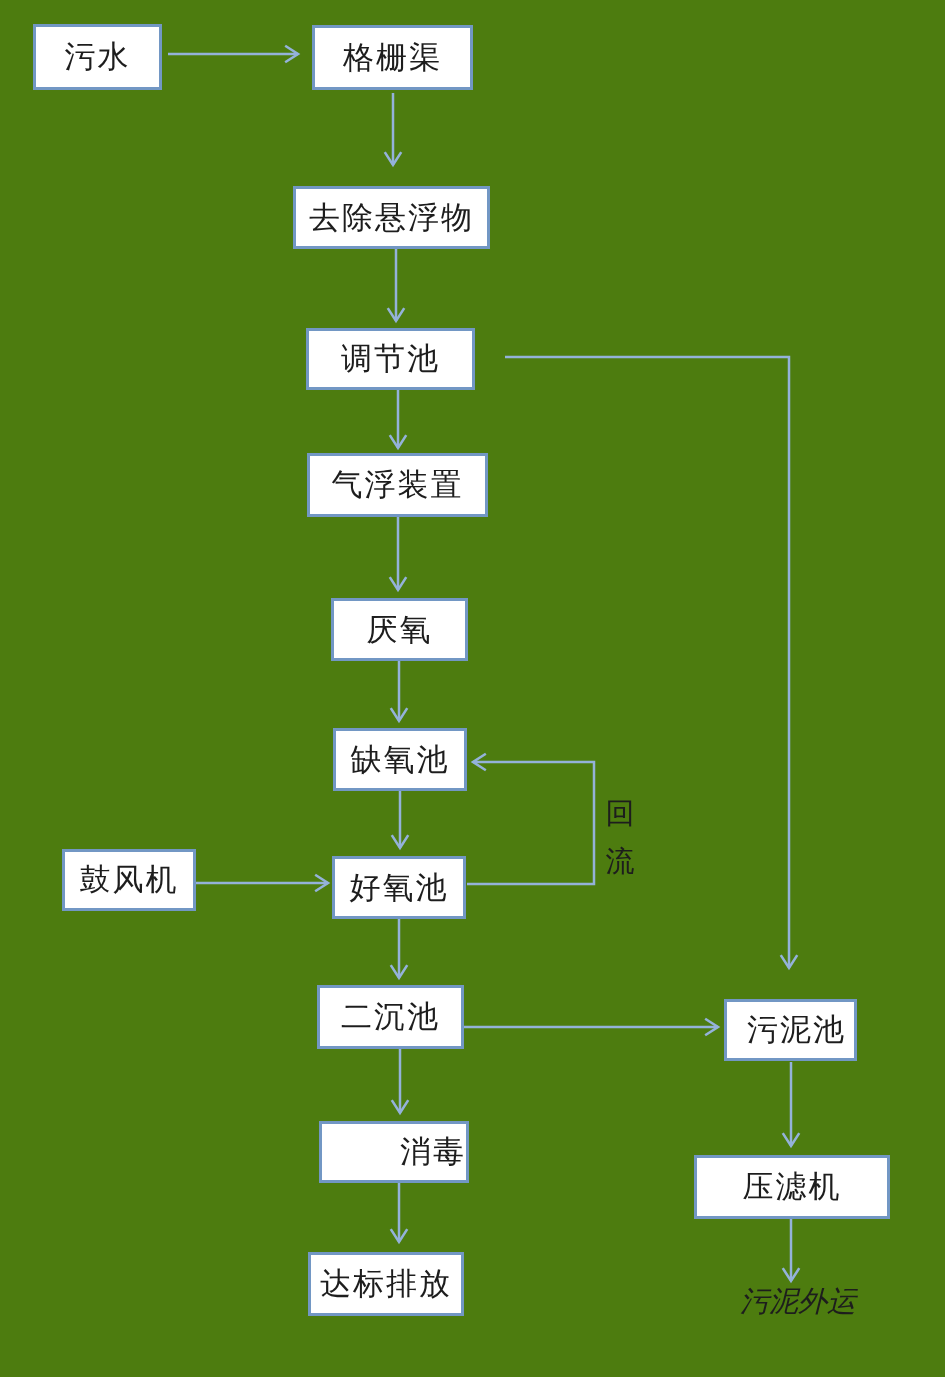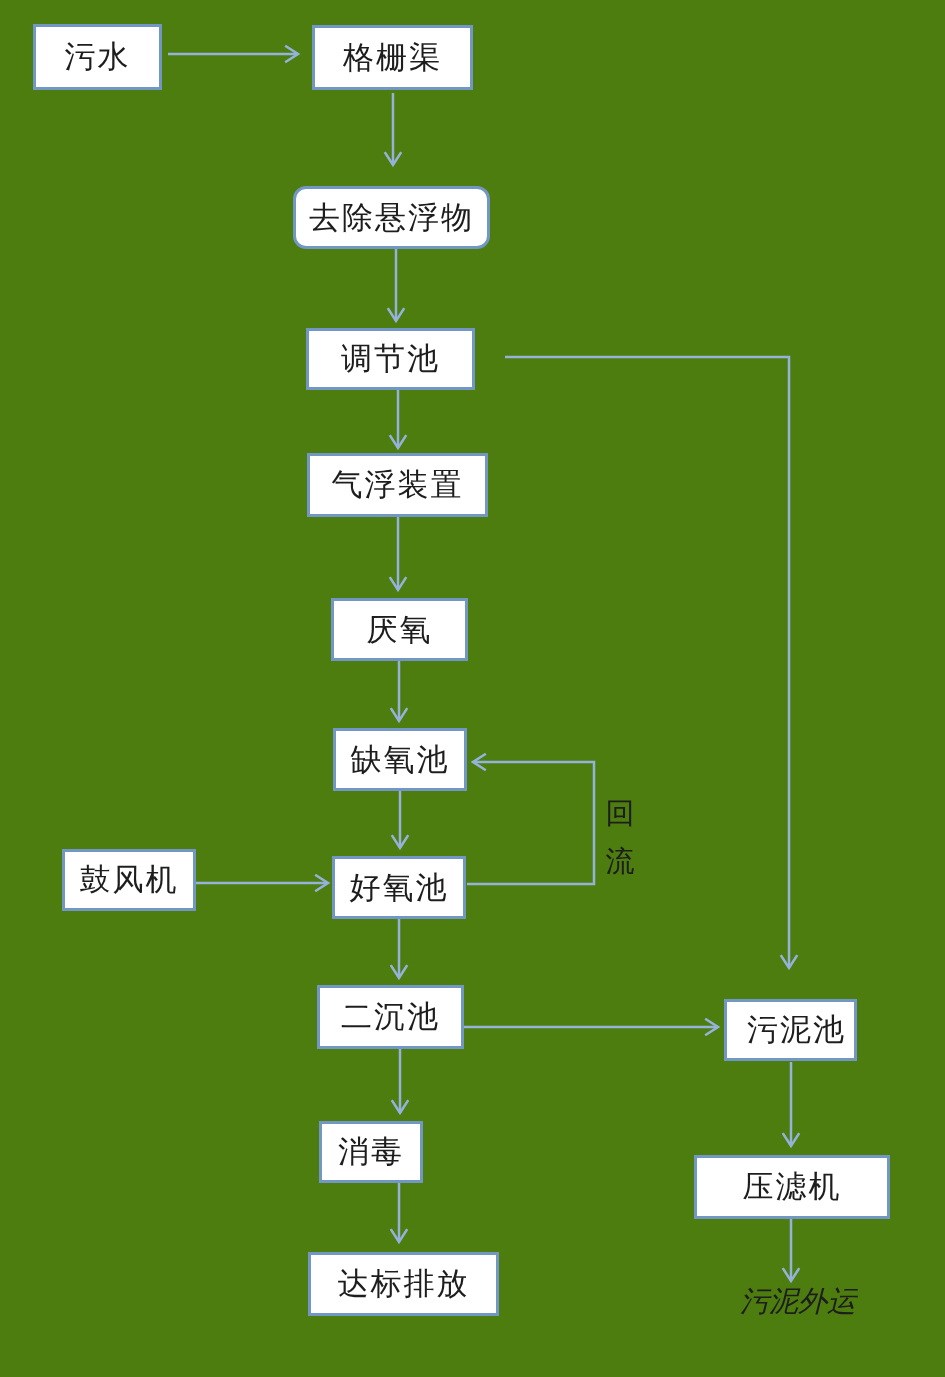--- a/index.html
+++ b/index.html
@@ -60,21 +60,21 @@
         <polyline points="791,1219 791,1281" marker-end="url(#chevron)"></polyline>
         <polyline points="467,884 594,884 594,762 473,762" marker-end="url(#chevron)"></polyline>
       </g>
   </svg>
 <div class="node" style="left: 33px; top: 24px; width: 129px; height: 66px;">
       <span>污水</span>
     </div>
     <div class="node" style="left: 312px; top: 25px; width: 161px; height: 65px;">
       <span>格栅渠</span>
     </div>
-    <div class="node" style="left: 293px; top: 186px; width: 197px; height: 63px; border-radius: 13px;">
+    <div class="node" style="left: 293px; top: 186px; width: 197px; height: 63px;">
       <span>去除悬浮物</span>
     </div>
     <div class="node" style="left: 306px; top: 328px; width: 169px; height: 62px;">
       <span>调节池</span>
     </div>
     <div class="node" style="left: 307px; top: 453px; width: 181px; height: 64px;">
       <span>气浮装置</span>
     </div>
     <div class="node" style="left: 331px; top: 598px; width: 137px; height: 63px; align-items: center;">
       <span>厌氧</span>
@@ -87,24 +87,24 @@
     </div>
     <div class="node" style="left: 332px; top: 856px; width: 134px; height: 63px;">
       <span>好氧池</span>
     </div>
     <div class="node" style="left: 317px; top: 985px; width: 147px; height: 64px;">
       <span>二沉池</span>
     </div>
     <div class="node" style="left: 724px; top: 999px; width: 133px; height: 62px; padding-left: 12px;">
       <span>污泥池</span>
     </div>
-    <div class="node" style="left: 319px; top: 1121px; width: 104px; height: 62px;">
+    <div class="node" style="left: 319px; top: 1121px; width: 150px; height: 62px; justify-content: flex-end;">
       <span>消毒</span>
     </div>
     <div class="node" style="left: 694px; top: 1155px; width: 196px; height: 64px;">
       <span>压滤机</span>
     </div>
-    <div class="node" style="left: 308px; top: 1252px; width: 191px; height: 64px;">
+    <div class="node" style="left: 308px; top: 1252px; width: 156px; height: 64px;">
       <span>达标排放</span>
     </div>
     <div class="plain-label vertical" style="left: 602px; top: 789px; width: 36px; font-size: 29px;">回流</div>
     <div class="plain-label" style="left: 740px; top: 1282px; width: 130px; font-size: 29px; font-style: italic;">污泥外运</div>
   </div>
 
 </body></html>

